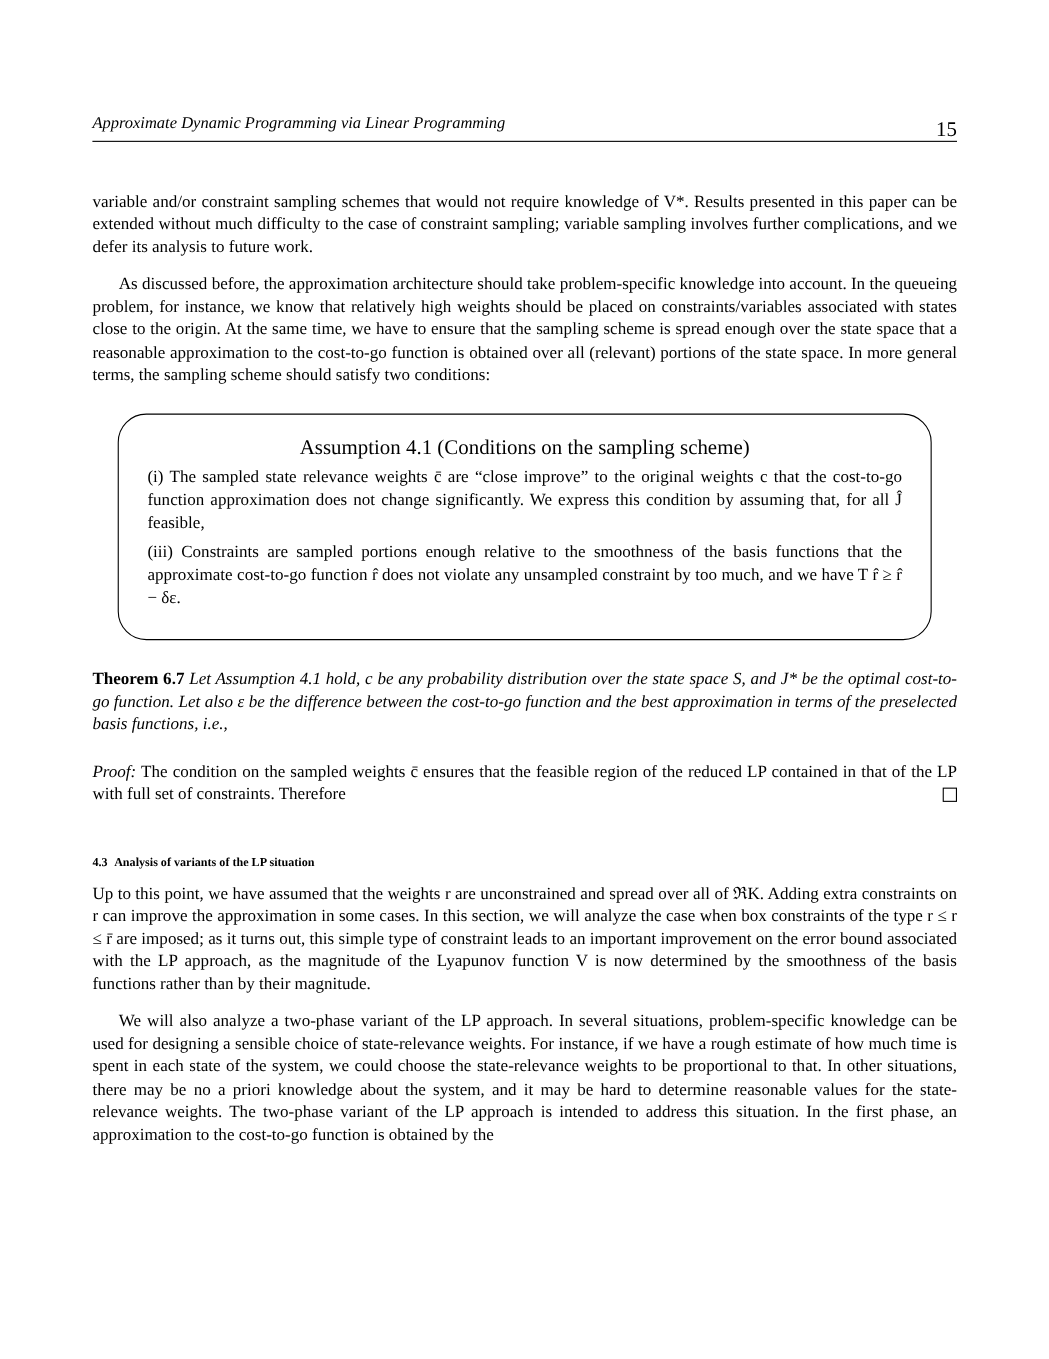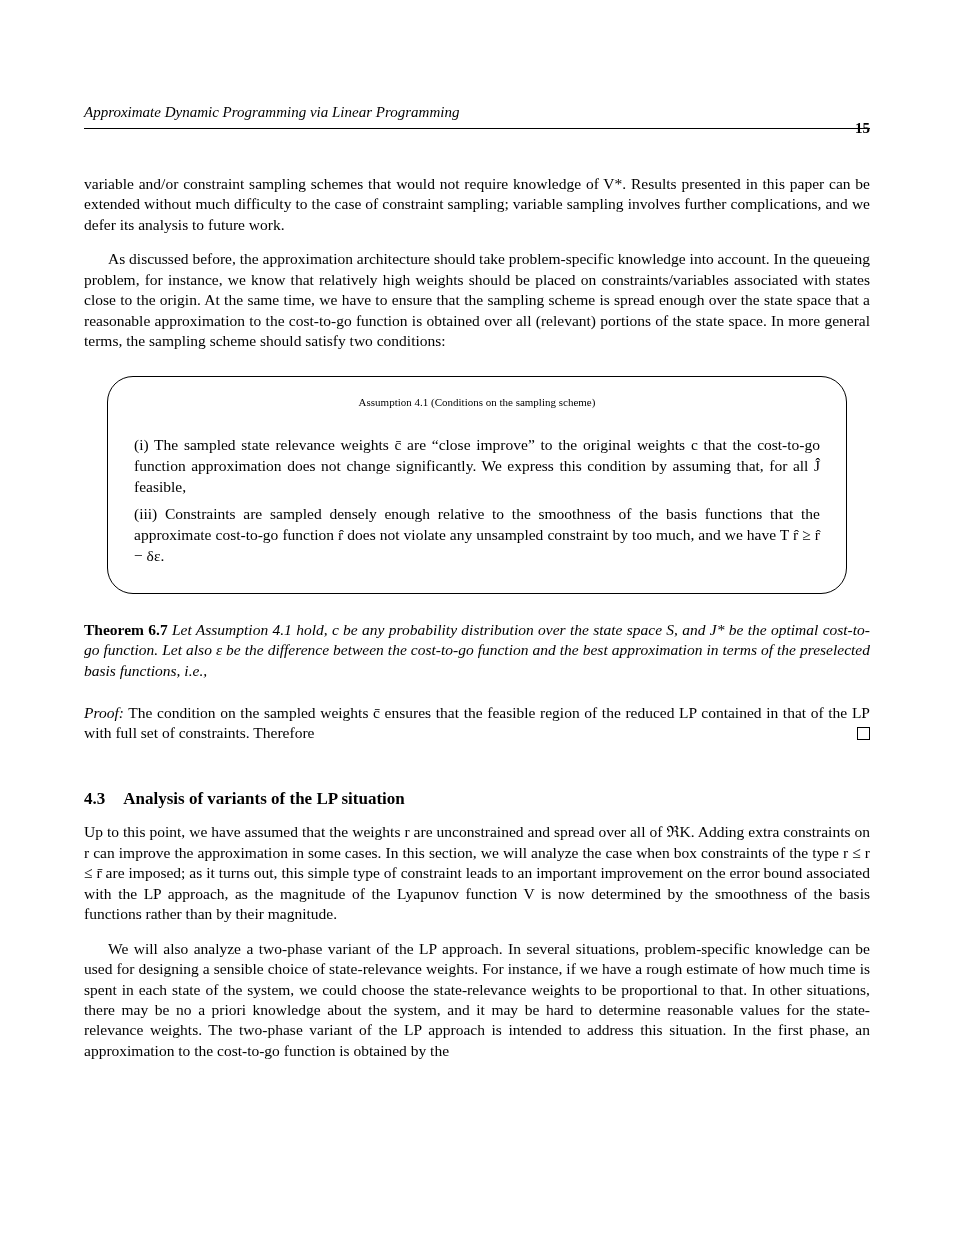--- a/index.html
+++ b/index.html
@@ -26,23 +26,22 @@
   .header-left {
     position: absolute;
     left: 0;
     top: 0;
     font-style: italic;
     font-size: 15px;
   }
   .header-right {
     position: absolute;
     right: 0;
-    top: 16px;
-    font-size: 15px;
-    font-weight: bold;
+    top: 4px;
+    font-size: 19px;
   }
   .header-rule {
     position: absolute;
     top: 128px;
     left: 84px;
     right: 84px;
     border-top: 1.2px solid #000;
   }
   .body {
     position: absolute;
@@ -75,45 +74,45 @@
   .asm-box {
     margin: 24px auto 0 auto;
     width: 740px;
     border: 1.2px solid #000;
     border-radius: 26px;
     padding: 18px 26px 20px 26px;
     box-sizing: border-box;
   }
   .asm-title {
     text-align: center;
-    font-size: 11px;
-    margin-bottom: 26px;
+    font-size: 19px;
+    margin-bottom: 4px;
   }
   .asm-list {
     list-style: none;
     padding: 0;
     margin: 0;
     font-size: 15.5px;
     line-height: 1.35;
   }
   .asm-list li {
     display: flex;
     margin-bottom: 6px;
     text-align: justify;
   }
   .asm-list li .txt {
     flex: 1;
   }
   .section-title {
     font-weight: bold;
-    font-size: 17px;
+    font-size: 11px;
     margin-top: 44px;
     margin-bottom: 12px;
     display: flex;
-    gap: 18px;
+    gap: 6px;
   }
   .proof-after {
     margin-top: 22px;
   }
   .mi { font-style: italic; font-family: "Times New Roman", serif; }
   .qed {
     float: right;
     width: 11px;
     height: 11px;
     border: 1.1px solid #000;
@@ -137,21 +136,21 @@
 
     <p class="para indent">As discussed before, the approximation architecture should take problem-specific knowledge into account. In the queueing problem, for instance, we know that relatively high weights should be placed on constraints/variables associated with states close to the origin. At the same time, we have to ensure that the sampling scheme is spread enough over the state space that a reasonable approximation to the cost-to-go function is obtained over all (relevant) portions of the state space. In more general terms, the sampling scheme should satisfy two conditions:</p>
 
     <div class="asm-box">
       <div class="asm-title">Assumption 4.1 (Conditions on the sampling scheme)</div>
       <ul class="asm-list">
         <li>
           <span class="txt">(i)   The sampled state relevance weights c̄ are “close improve” to the original weights c that the cost-to-go function approximation does not change significantly. We express this condition by assuming that, for all Ĵ feasible,</span>
         </li>
         <li>
-          <span class="txt">(iii) Constraints are sampled densely enough relative to the smoothness of the basis functions that the approximate cost-to-go function r̂ does not violate any unsampled constraint by too much, and we have T r̂ ≥ r̂ − δε.</span>
+          <span class="txt">(iii) Constraints are sampled portions enough relative to the smoothness of the basis functions that the approximate cost-to-go function r̂ does not violate any unsampled constraint by too much, and we have T r̂ ≥ r̂ − δε.</span>
         </li>
       </ul>
     </div>
 
     <div class="para theorem-block">
       <span class="theorem-label">Theorem 6.7</span>
       <span class="theorem-body">
         <span>Let Assumption 4.1 hold, </span><span class="mi">c</span><span> be any probability distribution over the state space </span><span class="mi">S</span>, and
         <span class="mi">J</span>* be the optimal cost-to-go function. Let also
         <span class="mi">ε</span><span> be the difference between the cost-to-go function and the best approximation in terms of the preselected basis functions, i.e.,</span>

